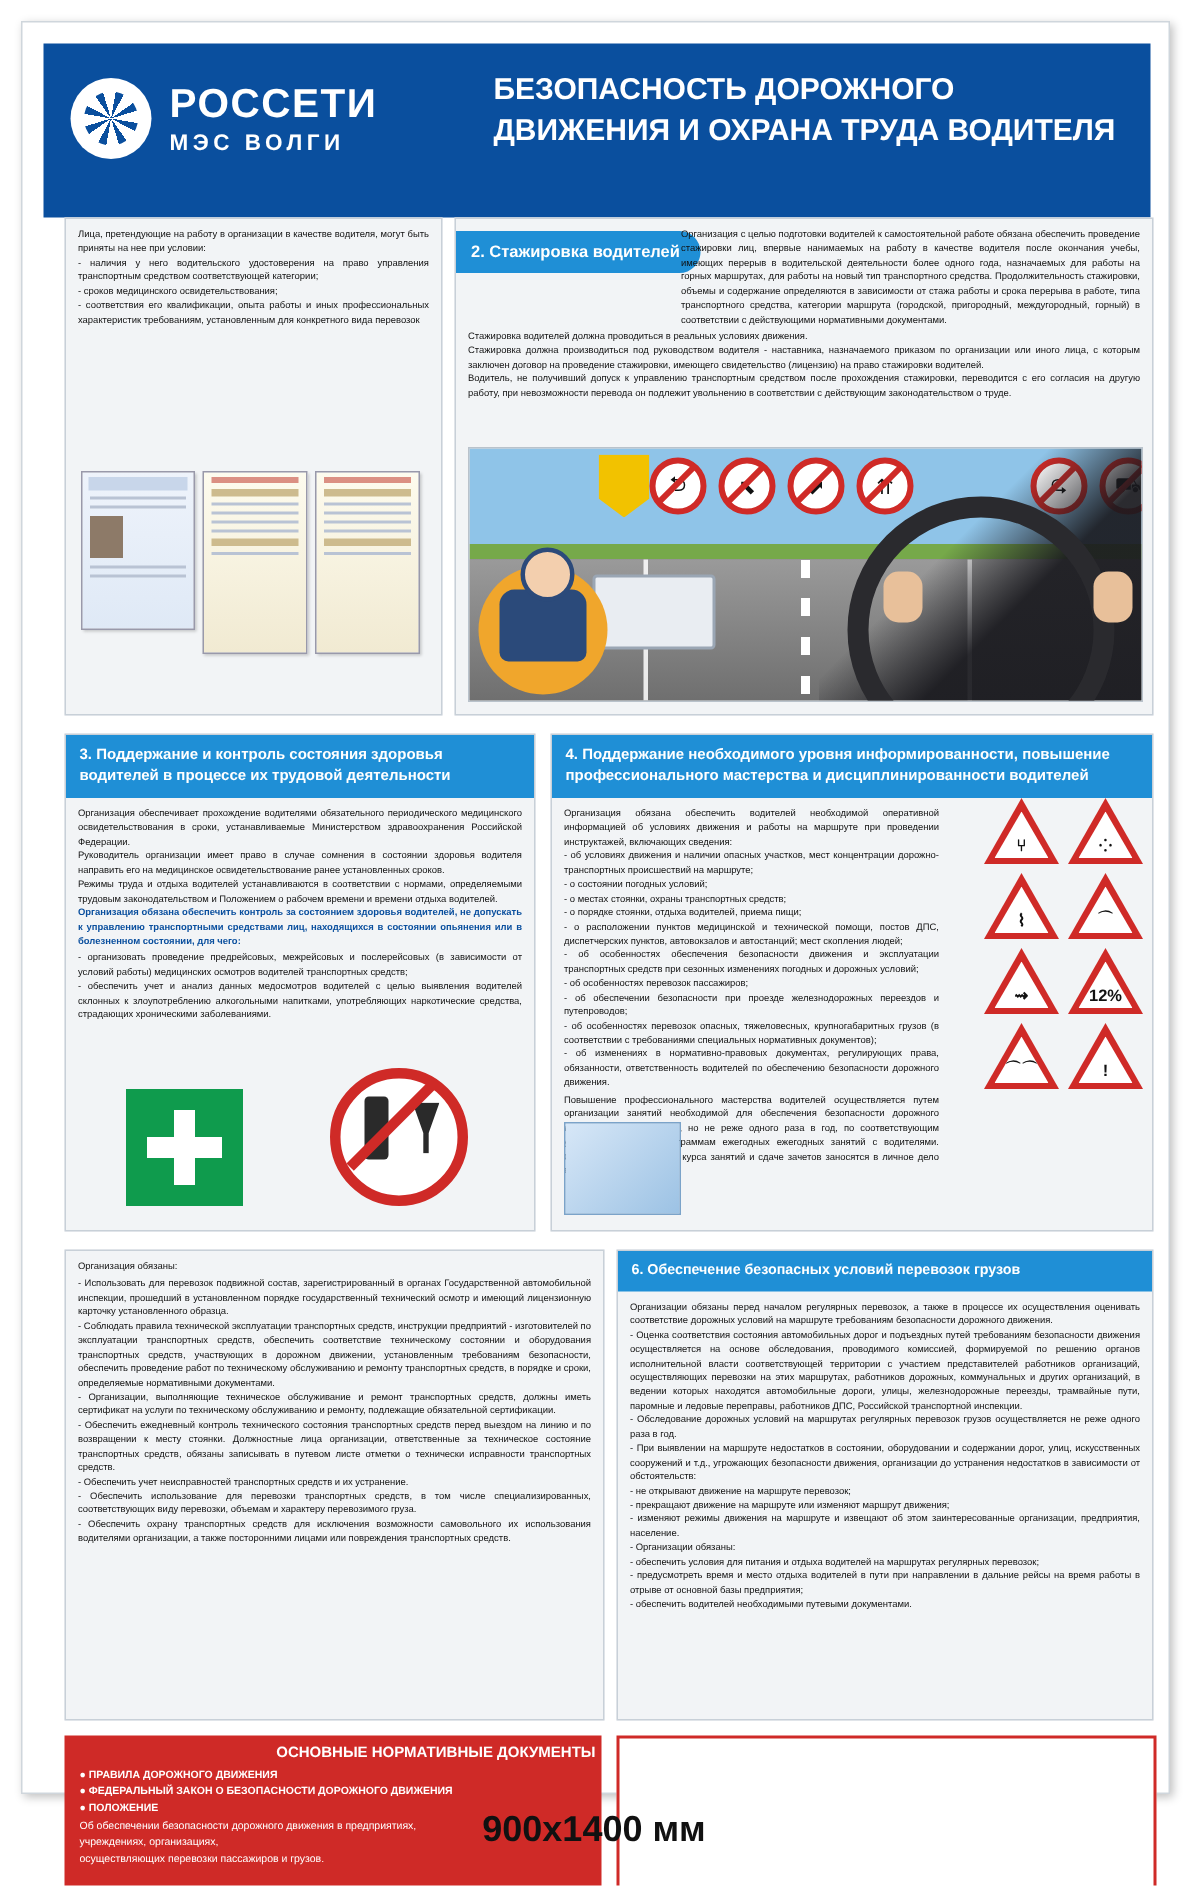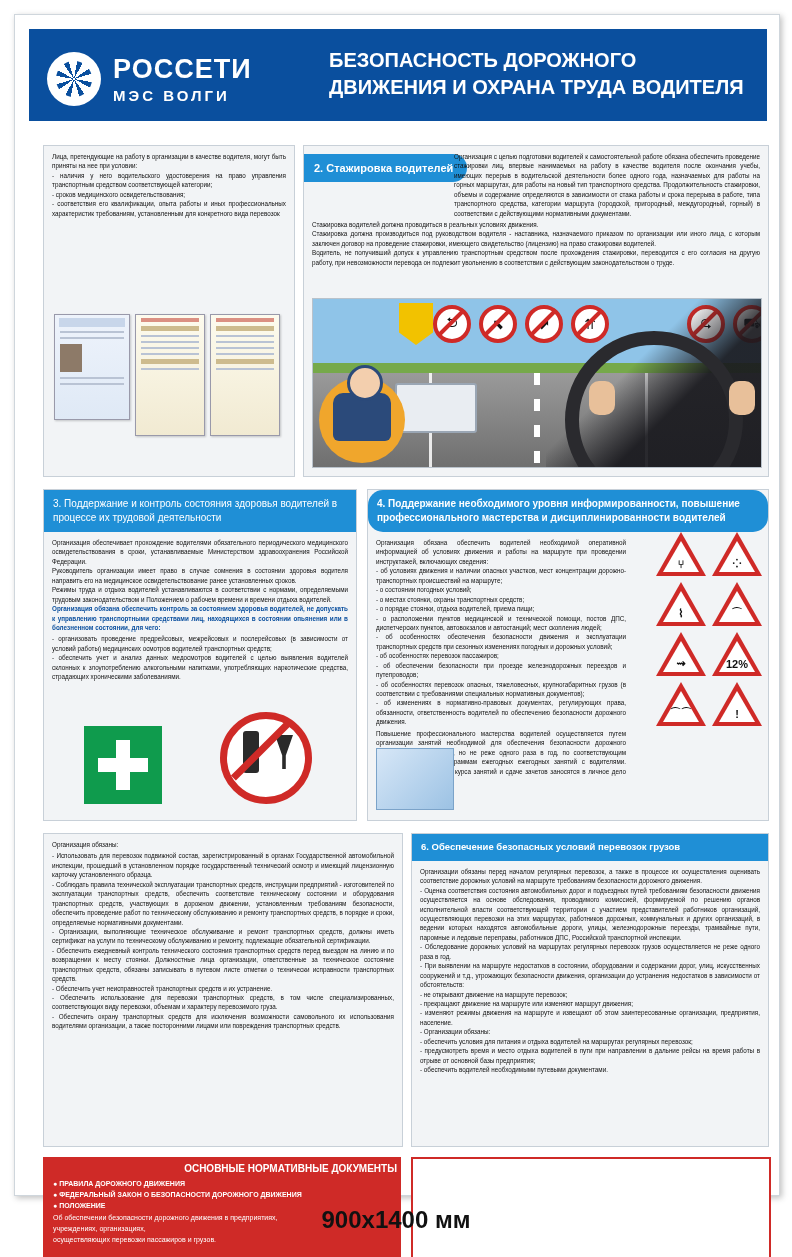--- a/index.html
+++ b/index.html
@@ -1,20 +1,20 @@
 <!DOCTYPE html>
 <html><head>
 <meta charset="utf-8">
 <style>
   html,body{margin:0;padding:0;background:#ffffff;}
   body{width:792px;height:1257px;font-family:"Liberation Sans",sans-serif;color:#111;}
   .poster{position:relative;width:792px;height:1257px;background:#fff;}
   .board{position:absolute;left:14px;top:14px;width:764px;height:1180px;background:#ffffff;border:1px solid #cfd6dc;box-shadow:2px 2px 6px rgba(0,0,0,.25);}
   
-  .header{position:absolute;left:14px;top:14px;width:738px;height:92px;background:#0a4f9e;}
+  .header{position:absolute;left:14px;top:14px;width:738px;height:116px;background:#0a4f9e;}
   .logo-wrap{position:absolute;left:18px;top:16px;width:280px;height:68px;display:flex;align-items:center;gap:12px;}
   .logo-mark{width:54px;height:54px;border-radius:50%;background:#ffffff;position:relative;flex:0 0 auto;}
   .logo-mark:before{content:"";position:absolute;left:50%;top:50%;width:36px;height:36px;margin:-18px 0 0 -18px;border-radius:50%;
     background:
       conic-gradient(from 10deg,#0a4f9e 0 18deg,transparent 18deg 45deg,#0a4f9e 45deg 63deg,transparent 63deg 90deg,#0a4f9e 90deg 108deg,transparent 108deg 135deg,#0a4f9e 135deg 153deg,transparent 153deg 180deg,#0a4f9e 180deg 198deg,transparent 198deg 225deg,#0a4f9e 225deg 243deg,transparent 243deg 270deg,#0a4f9e 270deg 288deg,transparent 288deg 315deg,#0a4f9e 315deg 333deg,transparent 333deg 360deg);}
   .logo-text{color:#fff;line-height:1;}
   .logo-text .l1{font-size:27px;font-weight:bold;letter-spacing:1px;}
   .logo-text .l2{font-size:15px;font-weight:bold;letter-spacing:3px;margin-top:5px;}
   .header-title{position:absolute;left:300px;top:18px;width:430px;text-align:left;color:#fff;font-size:20px;font-weight:bold;line-height:1.35;}
   
@@ -53,31 +53,31 @@
   .mascot .body{position:absolute;left:14px;top:34px;width:58px;height:48px;background:#2b4a7a;border-radius:10px 10px 6px 6px;}
   .truck{position:absolute;left:82px;bottom:34px;width:78px;height:46px;background:#e9edf2;border:2px solid #9aa6b4;border-radius:3px;}
   .truck:before{content:"";position:absolute;left:-24px;bottom:0;width:26px;height:30px;background:#2d6cb5;border-radius:3px;}
   .signs-row{position:absolute;left:120px;top:6px;display:flex;gap:8px;}
   .sign-round{width:30px;height:30px;border-radius:50%;background:#fff;border:4px solid #cf2a27;position:relative;}
   .sign-round .slash{position:absolute;left:-2px;top:11px;width:34px;height:4px;background:#cf2a27;transform:rotate(-45deg);}
   .sign-round .gl{position:absolute;inset:4px;display:flex;align-items:center;justify-content:center;font-size:14px;color:#111;}
   .yellow-sign{position:absolute;left:86px;top:4px;width:34px;height:42px;background:#f2c200;clip-path:polygon(0 0,100% 0,100% 70%,50% 100%,0 70%);}
   
   #b3{left:28px;top:474px;width:312px;height:330px;}
-  #b3 .hd{background:#1f8fd6;color:#fff;font-size:10px;font-weight:normal;padding:7px 9px;line-height:1.4;}
+  #b3 .hd{background:#1f8fd6;color:#fff;font-size:10px;font-weight:bold;padding:7px 9px;line-height:1.4;}
   .cross{position:absolute;left:40px;bottom:16px;width:78px;height:78px;background:#0f9b4d;display:flex;align-items:center;justify-content:center;}
   .cross:before{content:"";width:50px;height:14px;background:#fff;position:absolute;}
   .cross:after{content:"";width:14px;height:50px;background:#fff;position:absolute;}
   .nodrink{position:absolute;right:44px;bottom:16px;width:78px;height:78px;border-radius:50%;border:7px solid #cf2a27;background:#fff;}
   .nodrink:after{content:"";position:absolute;left:-5px;top:28px;width:78px;height:7px;background:#cf2a27;transform:rotate(-45deg);}
   .nodrink .bottle{position:absolute;left:16px;top:12px;width:16px;height:42px;background:#2a2a2a;border-radius:3px;}
   .nodrink .glass{position:absolute;right:12px;top:16px;width:18px;height:34px;background:#2a2a2a;clip-path:polygon(0 0,100% 0,60% 60%,60% 100%,40% 100%,40% 60%);}
   
   #b4{left:352px;top:474px;width:400px;height:330px;}
-  #b4 .hd{background:#1f8fd6;color:#fff;font-size:10px;font-weight:bold;padding:7px 9px;line-height:1.4;border-radius:15px;}
+  #b4 .hd{background:#1f8fd6;color:#fff;font-size:10px;font-weight:bold;padding:7px 9px;line-height:1.4;}
   #b4 .txt{width:250px;}
   .sign-grid{position:absolute;right:6px;top:42px;width:120px;display:flex;flex-wrap:wrap;gap:6px;justify-content:flex-end;}
   .tri{width:50px;height:44px;position:relative;}
   .tri .bg{position:absolute;inset:0;background:#cf2a27;clip-path:polygon(50% 0,100% 100%,0 100%);}
   .tri .in{position:absolute;left:7px;top:9px;right:7px;bottom:4px;background:#fff;clip-path:polygon(50% 0,100% 100%,0 100%);display:flex;align-items:flex-end;justify-content:center;font-size:11px;font-weight:bold;color:#111;padding-bottom:2px;}
   .fold{position:absolute;left:8px;bottom:10px;width:76px;height:60px;background:linear-gradient(135deg,#d7e7f7,#9cc2e4);border:1px solid #7ba3c9;}
   
   #b5{left:28px;top:818px;width:358px;height:312px;}
   #b6{left:396px;top:818px;width:356px;height:312px;}
   #b5 .hd,#b6 .hd{background:#1f8fd6;color:#fff;font-size:9.5px;font-weight:bold;padding:7px 9px;line-height:1.35;}

